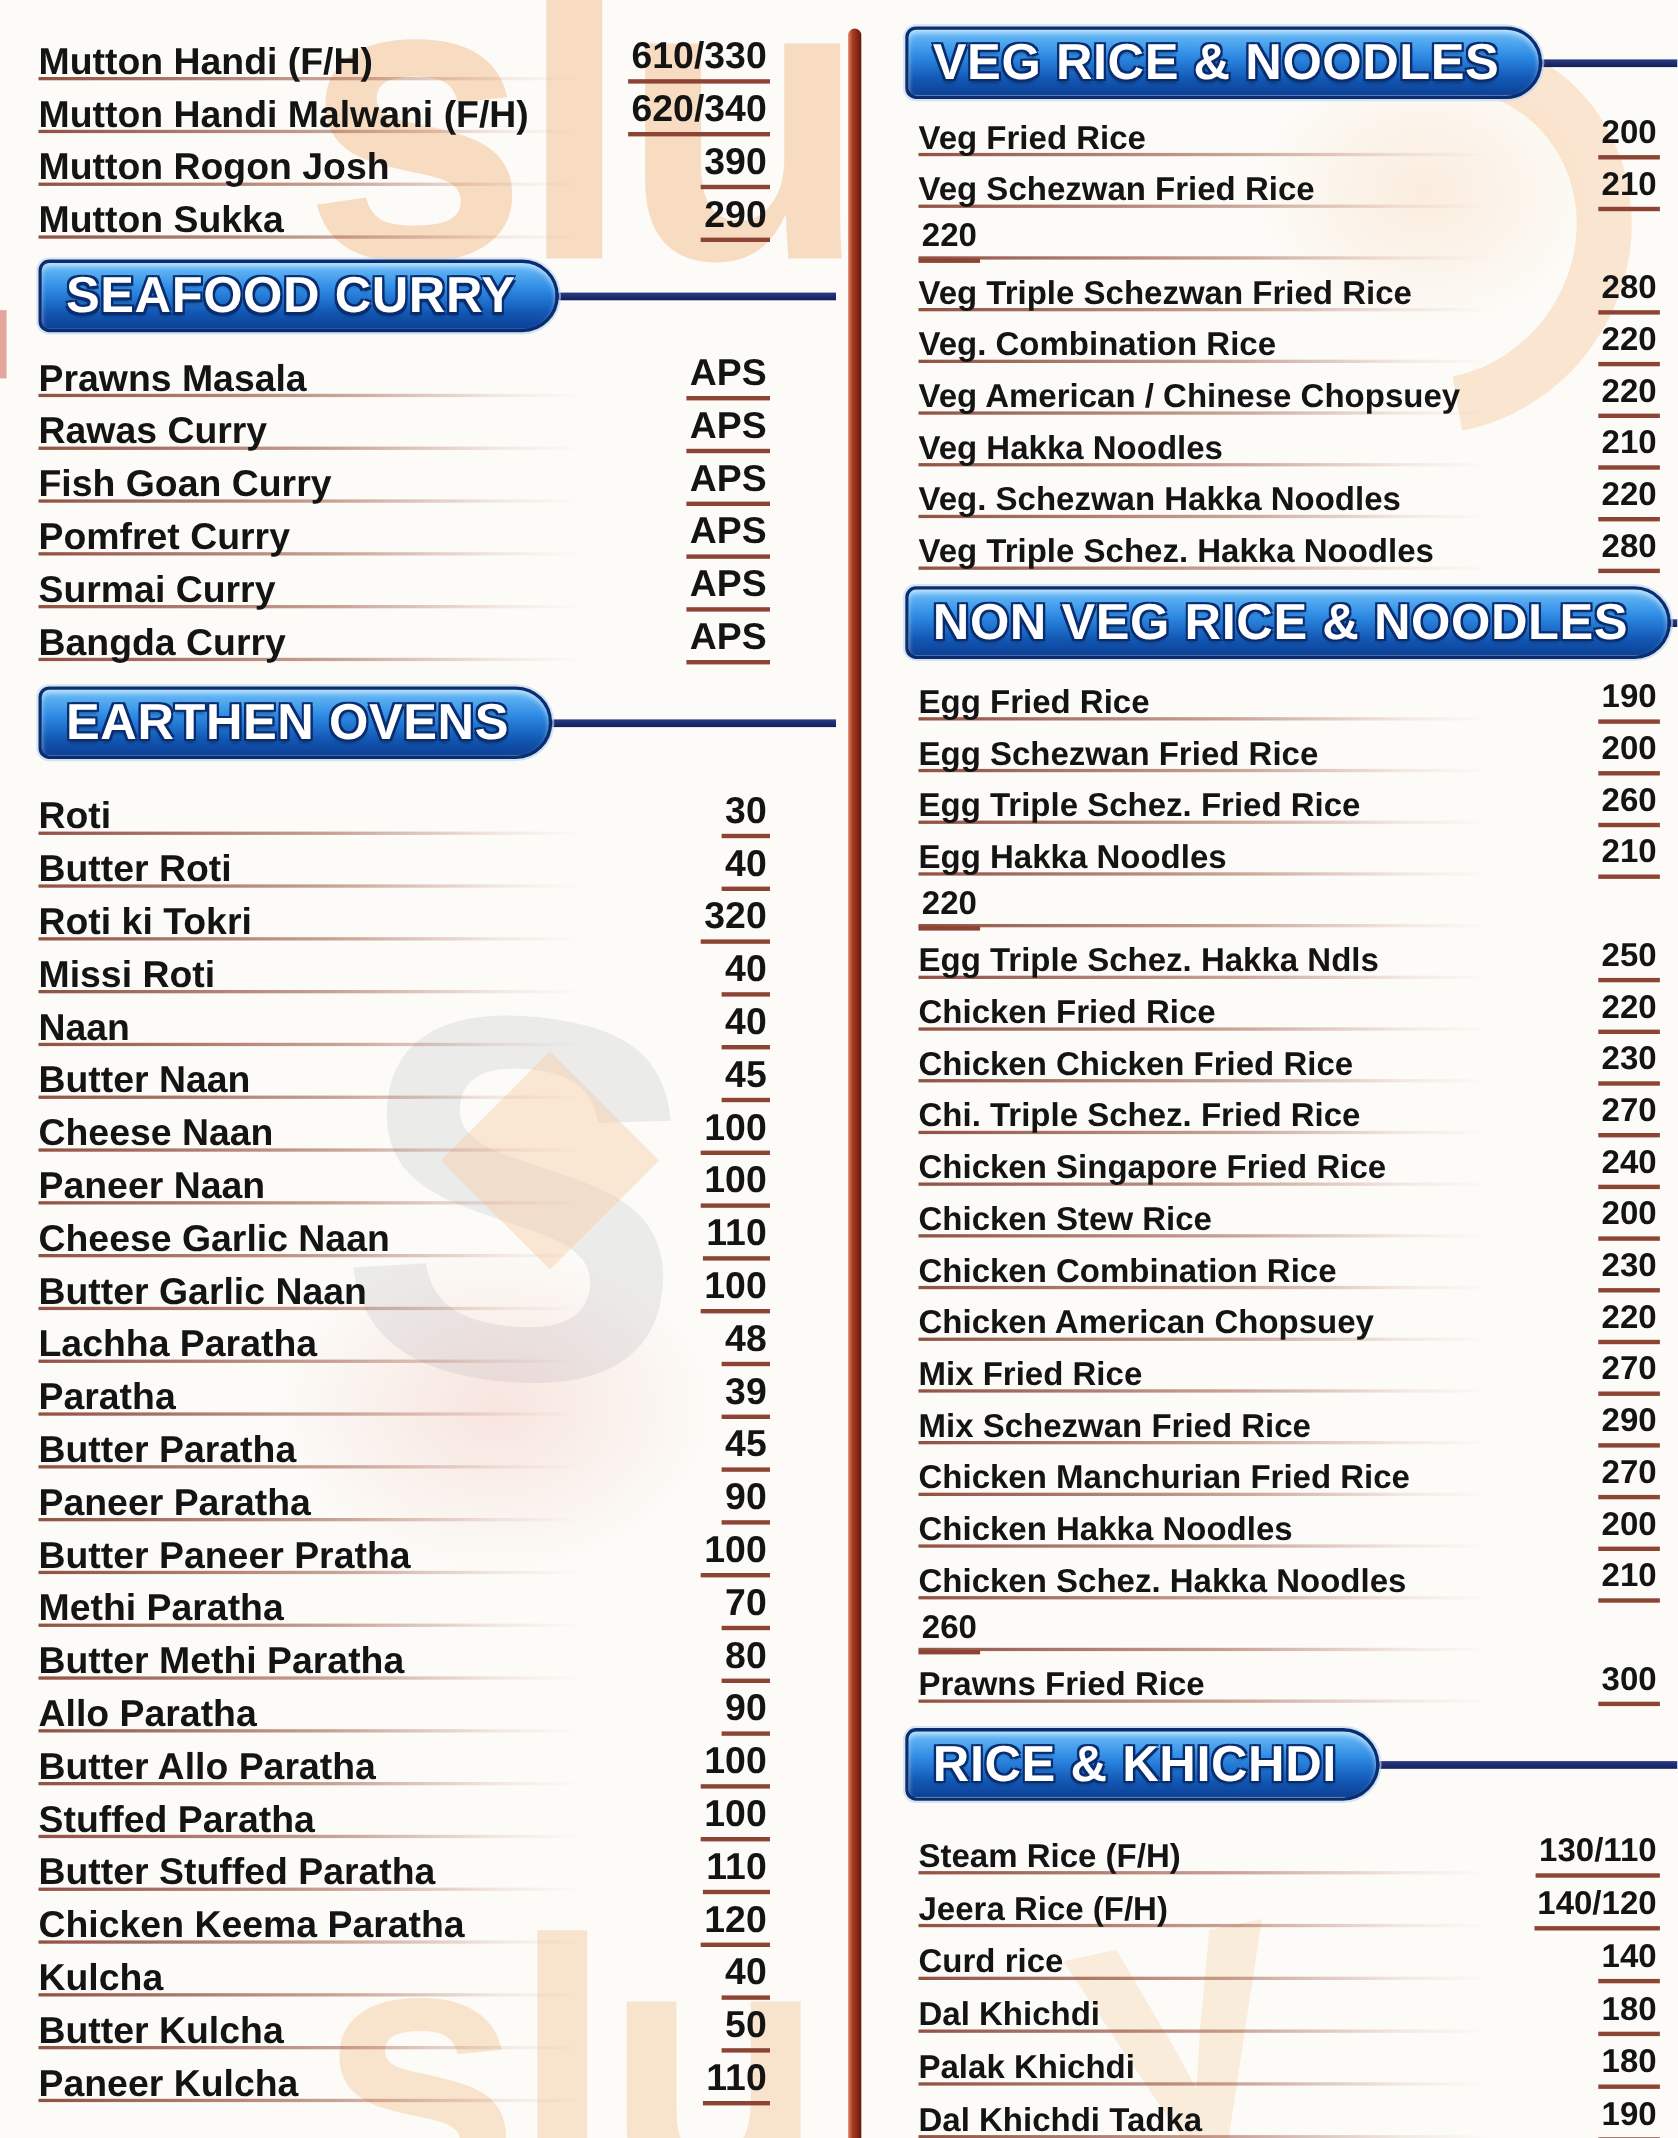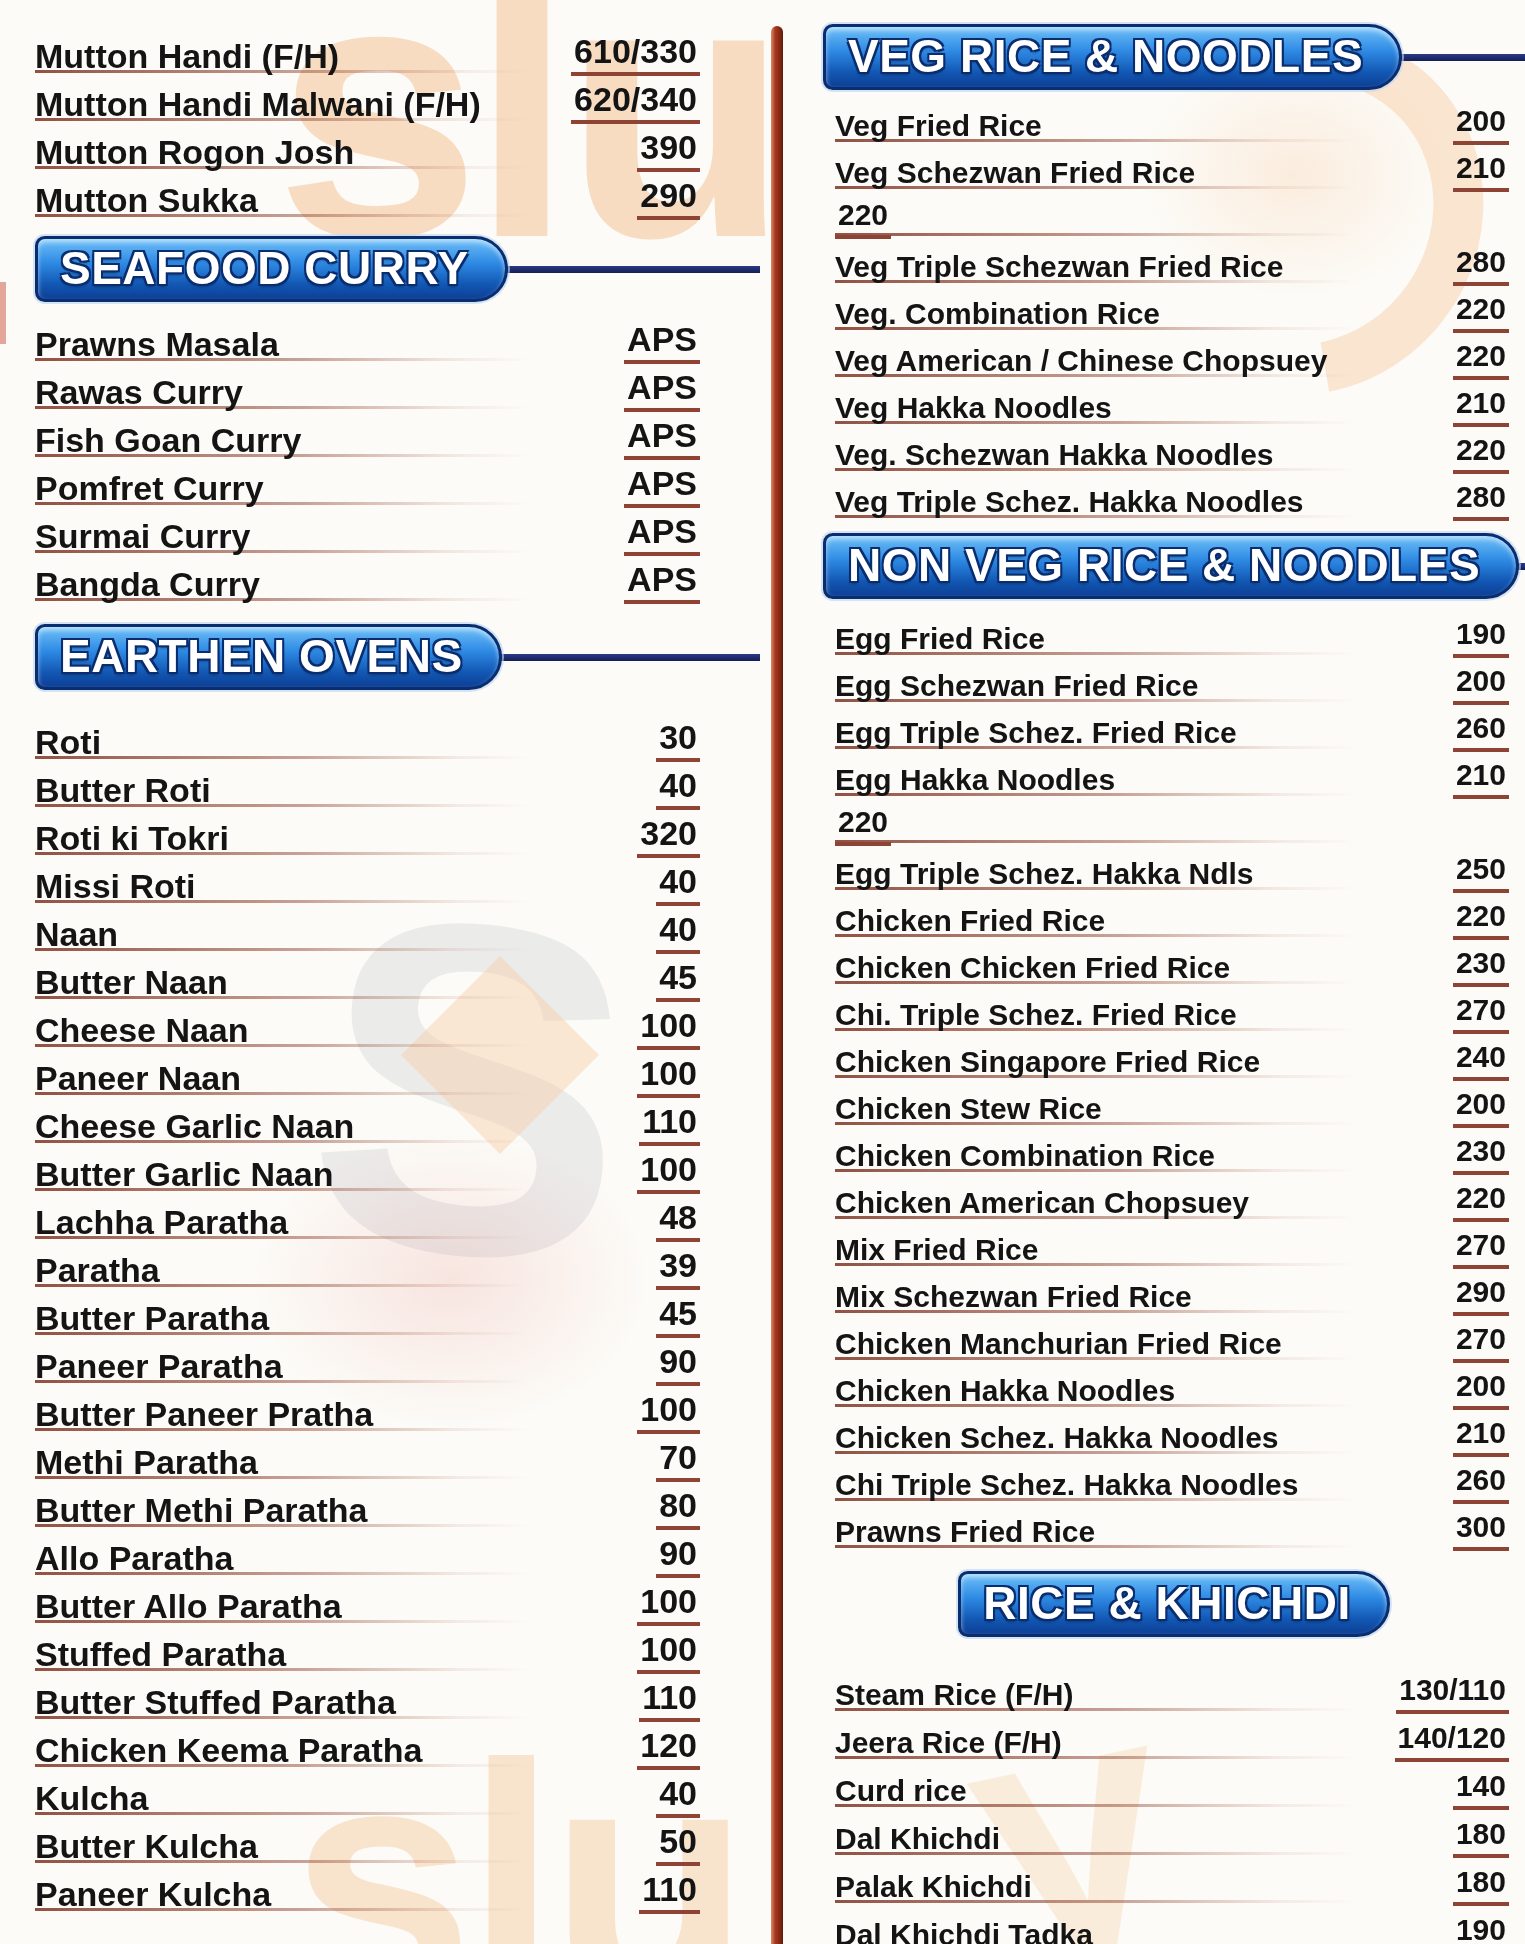--- a/index.html
+++ b/index.html
@@ -66,21 +66,21 @@
   #col-right .row { height:47px; padding:0 16px 0 12px; }
   #col-right .row::after { left:12px; width:74%; }
   #col-right .name, #col-right .price { font-size:30px; line-height:38px; }
 
   
   #left-intro-rows      { margin-top:28px; }
   #left-header-seafood  { margin:16px 0 14px; }
   #left-header-earthen  { margin:20px 0 24px; }
   #right-header-veg     { margin:24px 0 8px; }
   #right-header-nonveg  { margin:12px 0 12px; }
-  #right-header-rice    { margin:20px 0 22px;flex-direction:column; }
+  #right-header-rice    { margin:20px 0 22px; }
   #col-right #rows-rice .row { height:48px; }
 </style>
 </head>
 <body>
 
 <div id="page">
 
   <div class="wm" id="wm-top">slu</div>
   <div class="wm" id="wm-arc"></div>
   <div class="wm" id="wm-mid-s">S</div>
@@ -434,21 +434,20 @@
           <span class="name">Chicken Hakka Noodles</span>
           <span class="price">200</span>
         </div>
 
         <div class="row">
           <span class="name">Chicken Schez. Hakka Noodles</span>
           <span class="price">210</span>
         </div>
 
         <div class="row">
-          <span class="name">Chi Triple Schez. Hakka Noodles</span>
           <span class="price">260</span>
         </div>
 
         <div class="row">
           <span class="name">Prawns Fried Rice</span>
           <span class="price">300</span>
         </div>
       </div>
 
     <div class="section-header" id="right-header-rice">

